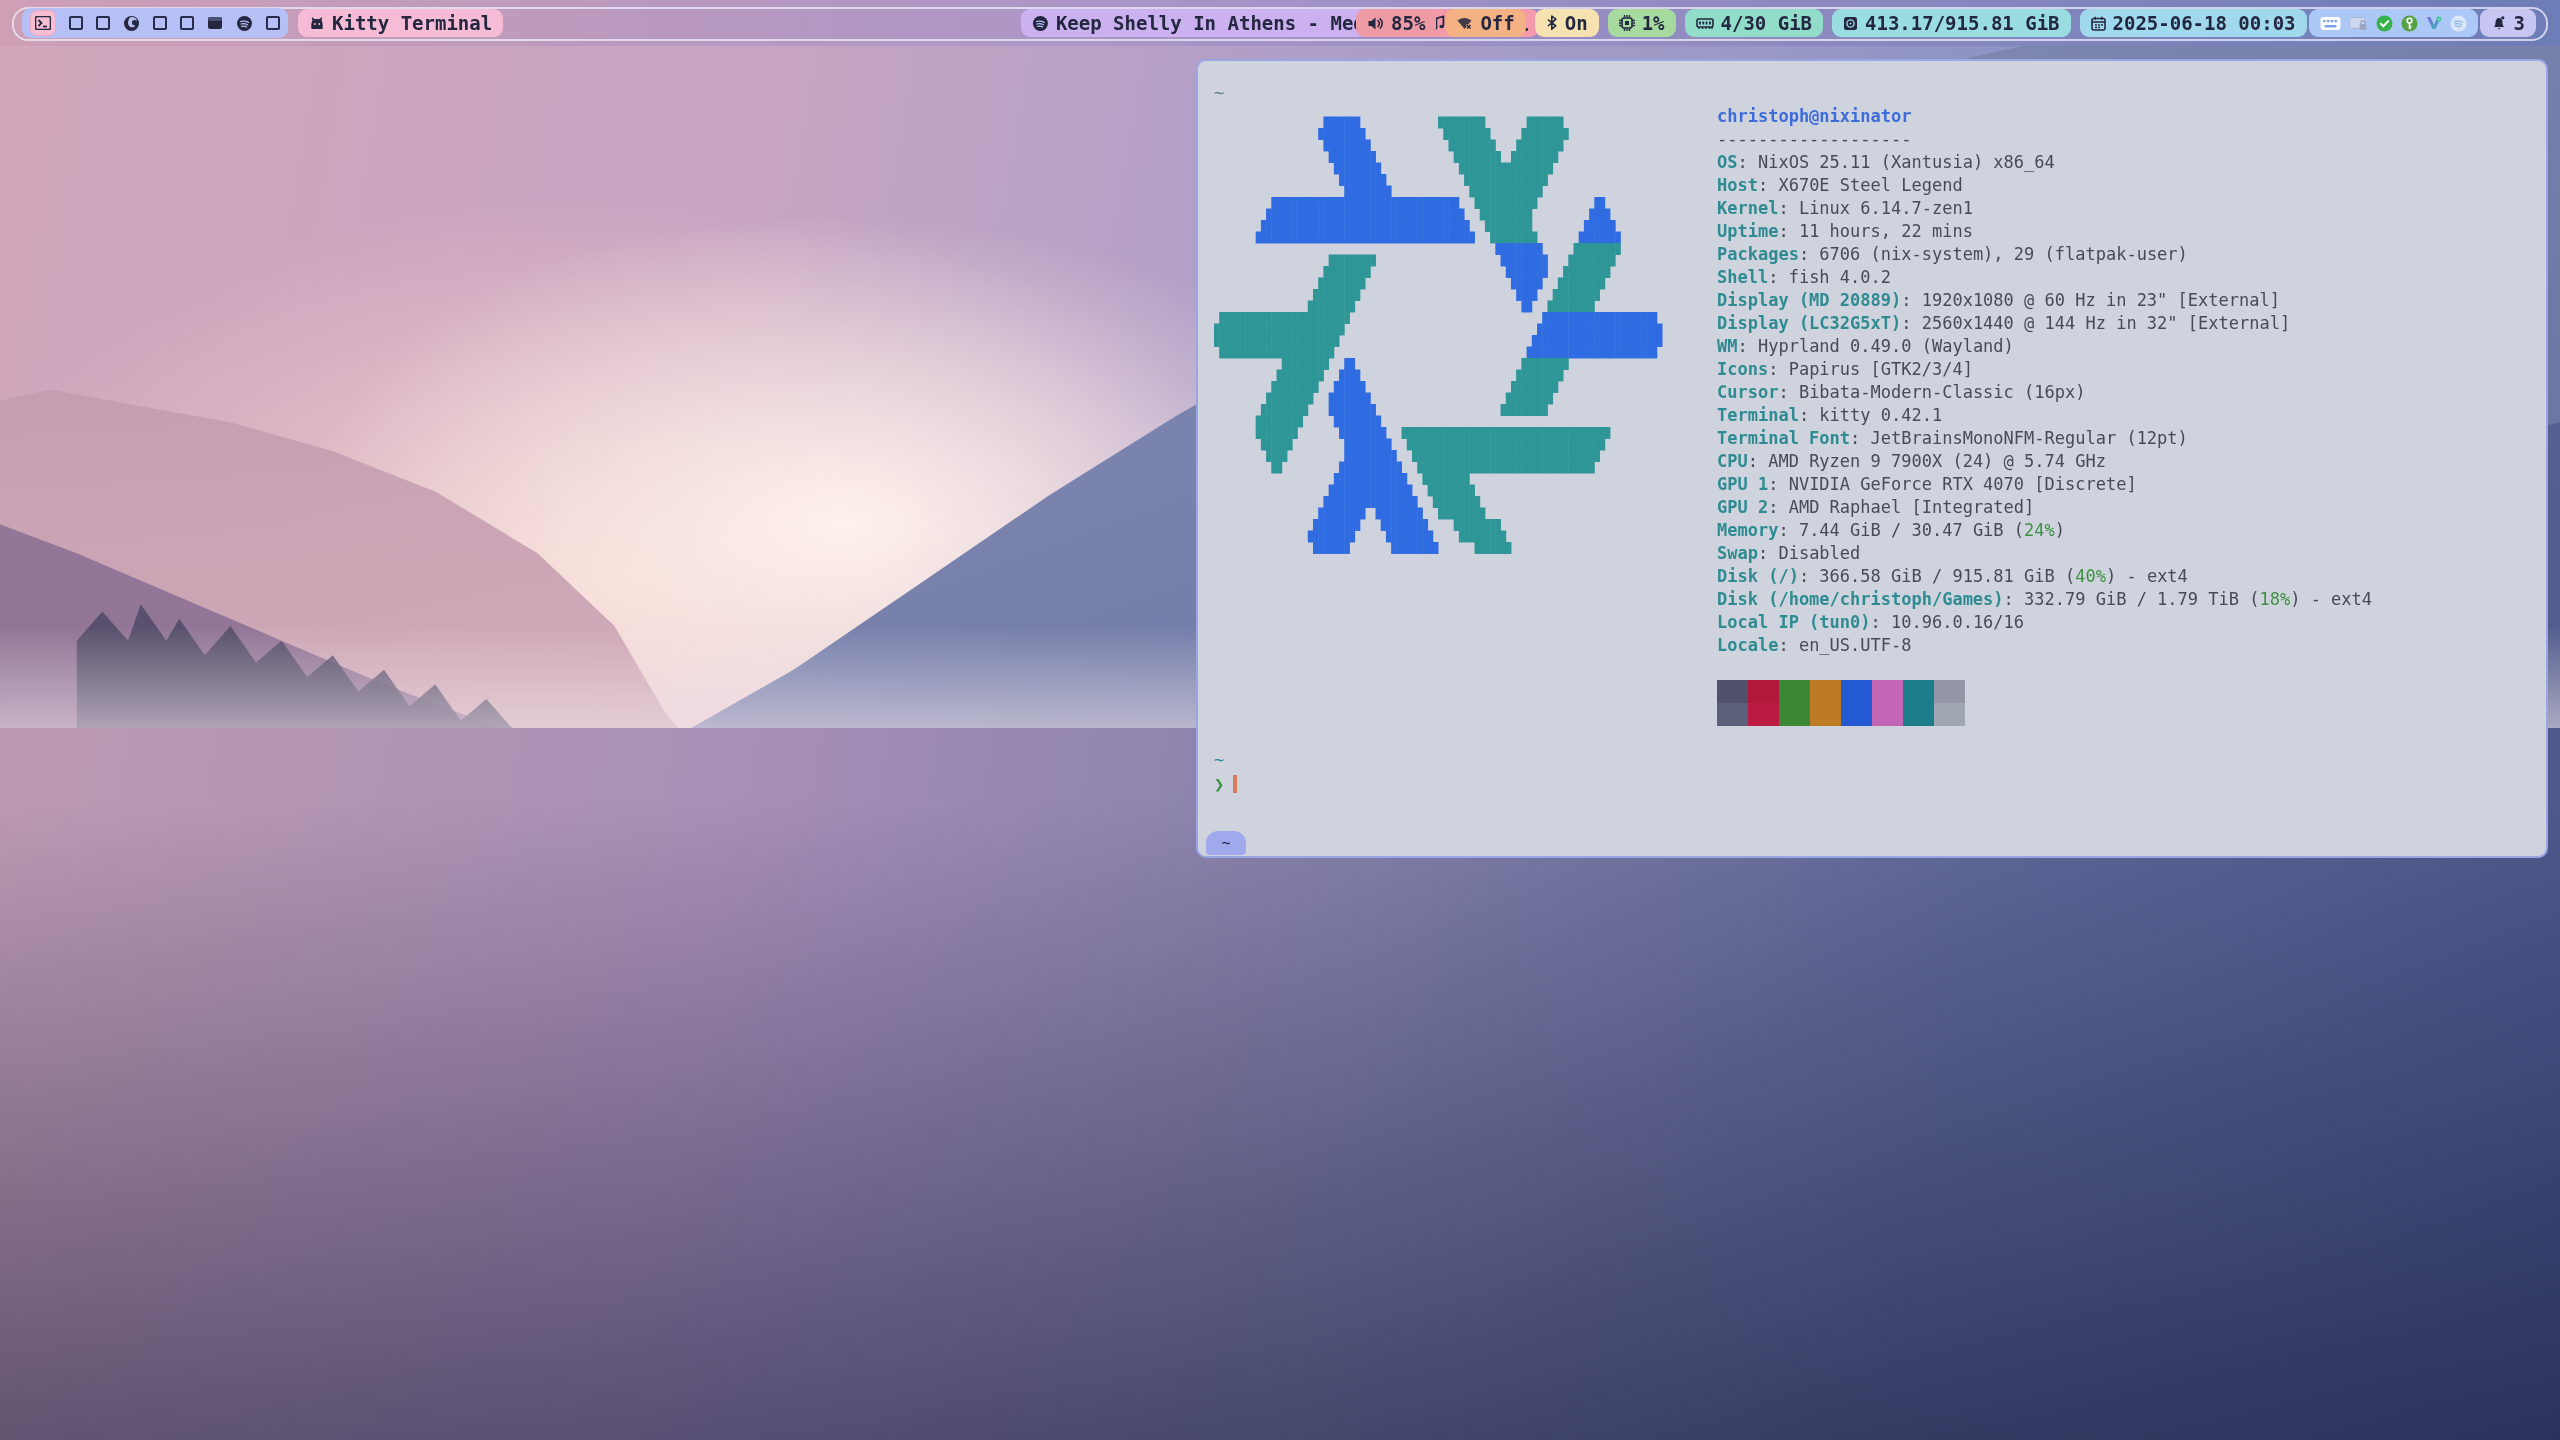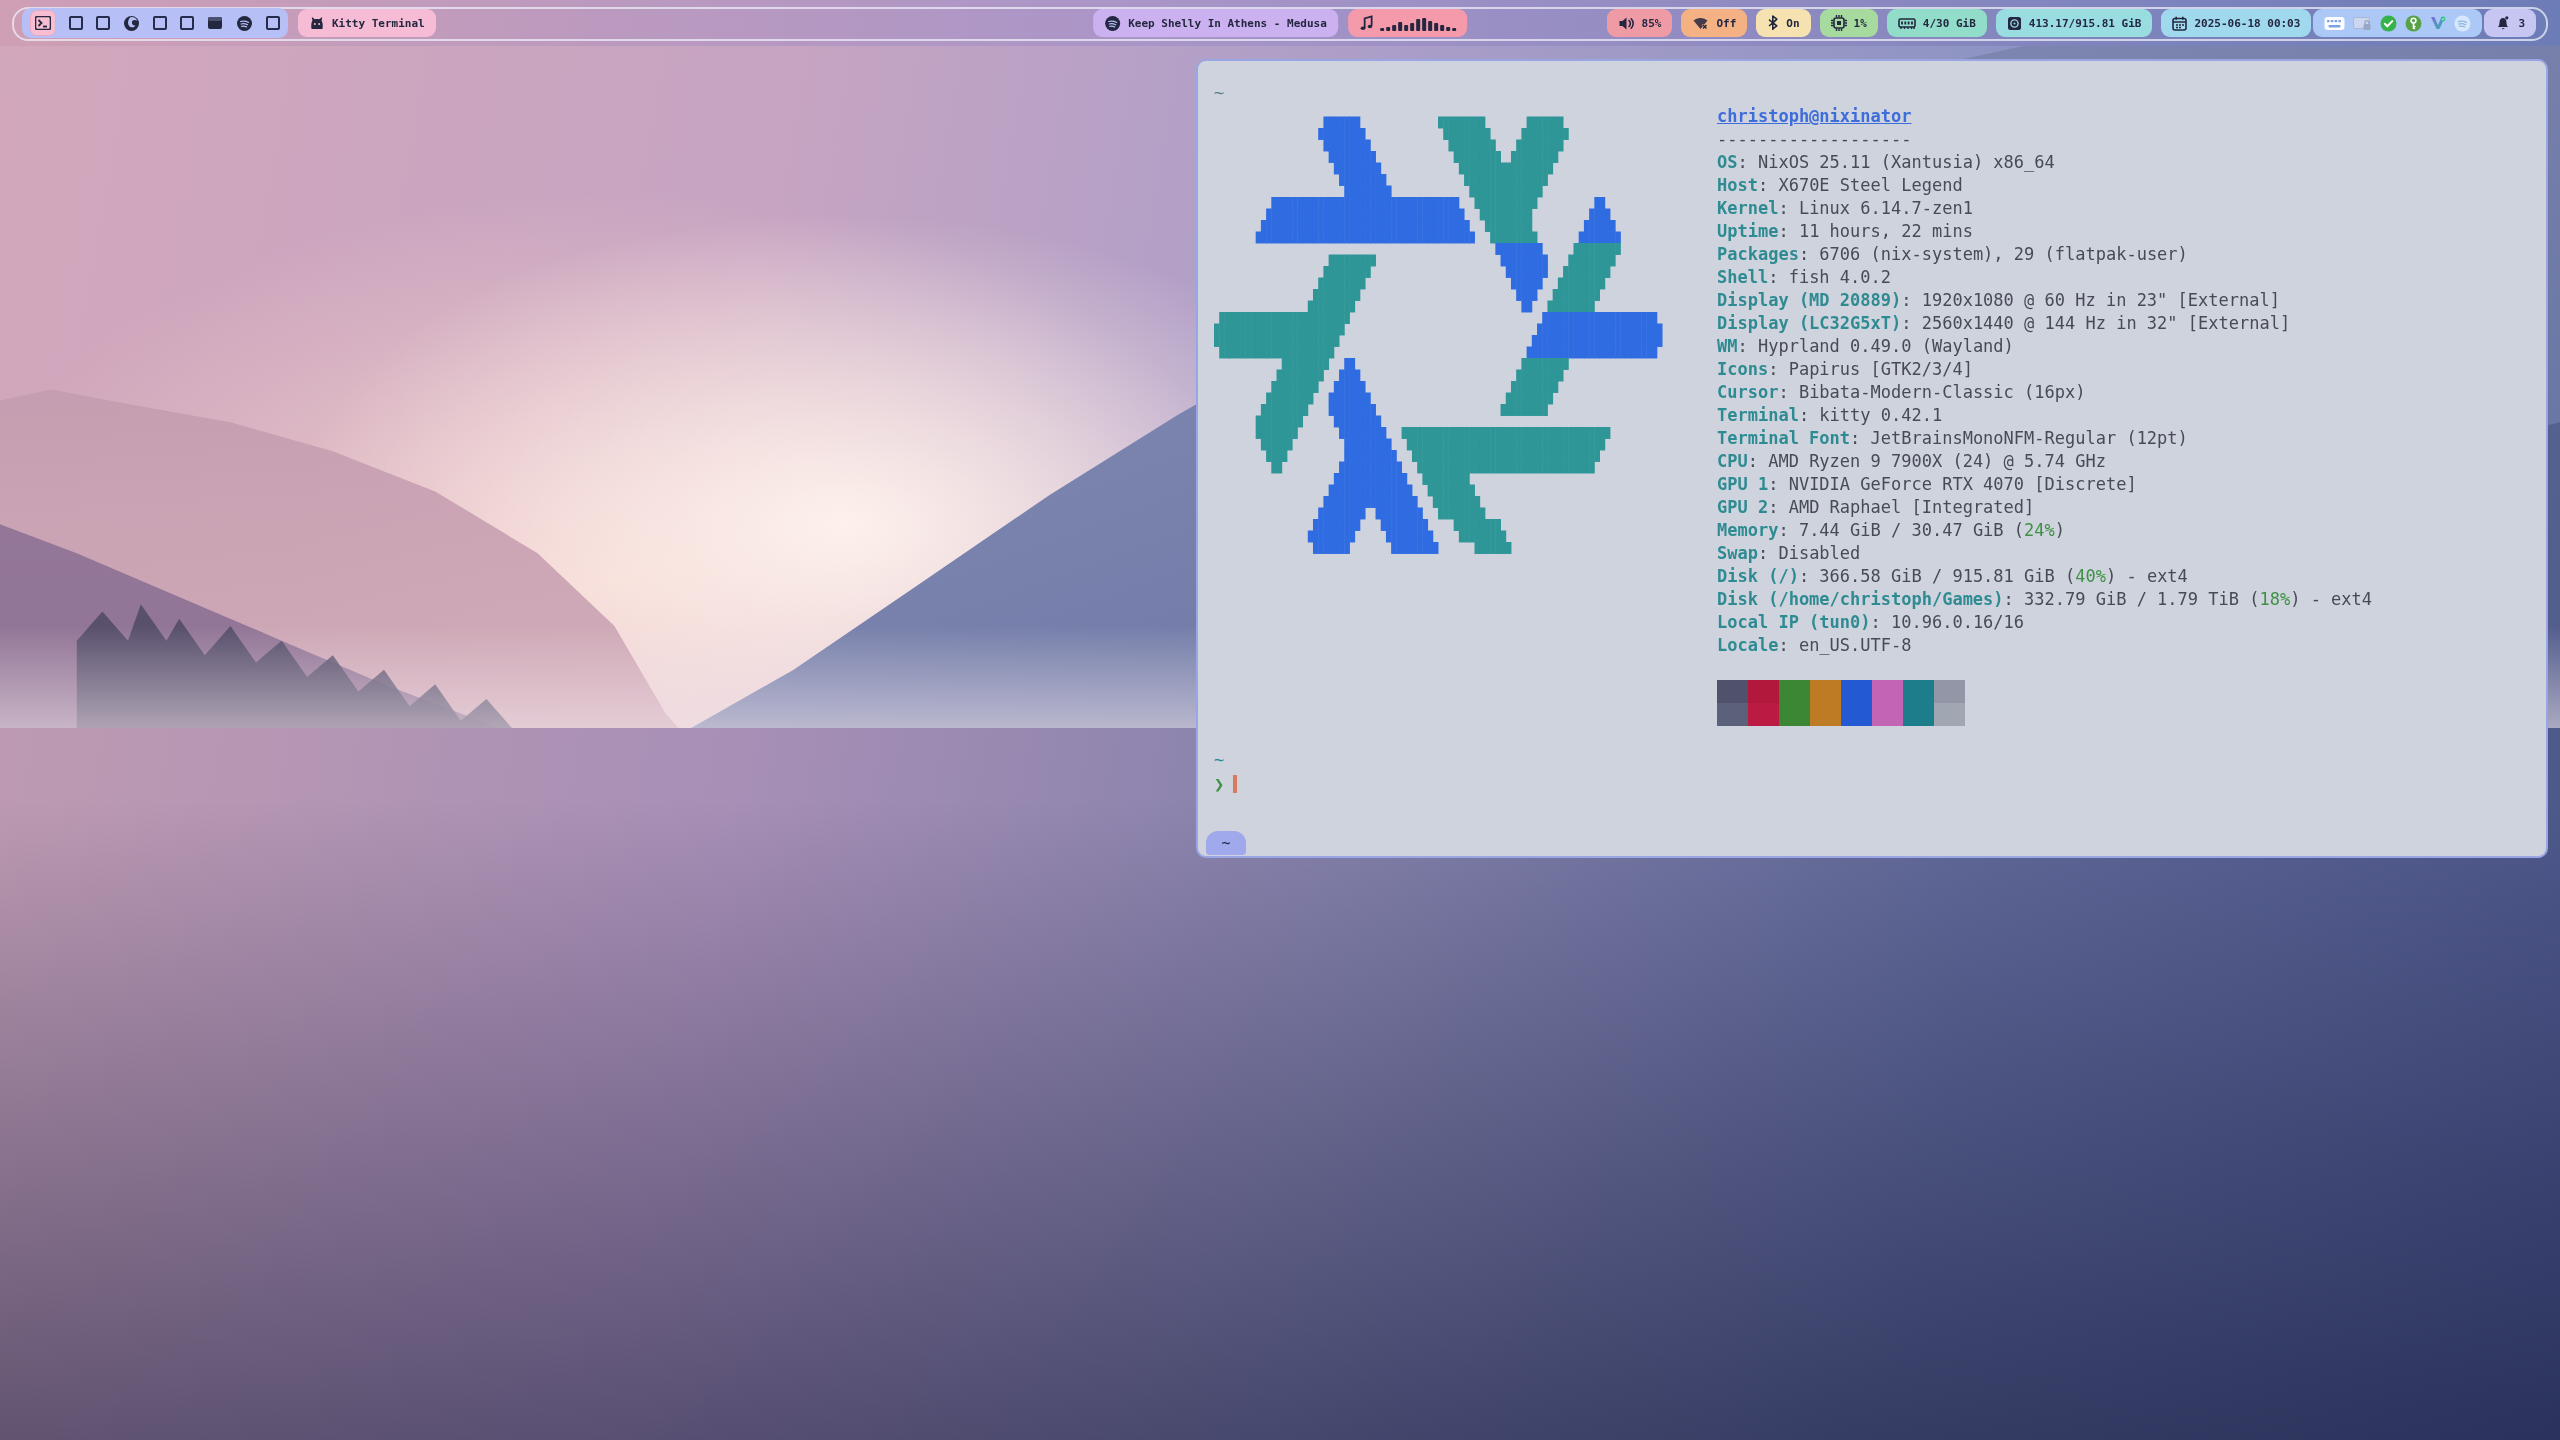--- a/index.html
+++ b/index.html
@@ -31,21 +31,21 @@
   
   .topbar{position:absolute;left:0;top:0;width:2560px;height:46px;z-index:5;
     background:linear-gradient(90deg,rgba(206,158,180,.92),rgba(168,148,200,.92) 45%,rgba(108,124,184,.94));
     display:flex;align-items:center;}
   .topbar::before{content:"";position:absolute;left:12px;right:12px;top:7px;bottom:5px;
     border:2px solid rgba(238,238,250,.75);border-radius:16px;pointer-events:none;}
   .bar-left{display:flex;align-items:center;gap:10px;margin-left:22px;z-index:1;}
   .bar-center{position:absolute;left:50%;transform:translateX(-50%);display:flex;gap:10px;align-items:center;z-index:1;}
   .bar-right{margin-left:auto;display:flex;align-items:center;gap:2px;margin-right:24px;z-index:1;}
   .pill{display:flex;align-items:center;gap:7px;height:28px;padding:0 11px;border-radius:9px;
-    color:#23273f;font-size:11px;font-weight:700;white-space:nowrap;}
+    color:#23273f;font-size:19px;font-weight:700;white-space:nowrap;}
   .ws-pill{background:#b6c0f6;gap:13px;padding:0 8px;height:30px;}
   .ws-active{width:24px;height:24px;border-radius:7px;background:#f7bdd0;border:1px solid #ecaac2;
     display:flex;align-items:center;justify-content:center;}
   .ws-sq{width:10px;height:10px;border:2px solid #272c4c;border-radius:2px;}
   .kitty-pill{background:#f6bcd5;}
   .music-pill{background:#ccb1f1;text-align:center;}
   .viz-pill{background:#f59aab;gap:6px;}
   .viz{display:flex;align-items:flex-end;gap:2px;height:15px;}
   .viz i{display:block;width:4px;background:#23273f;border-radius:1px;}
   .tray-pill{background:#abc8f6;gap:8px;}
@@ -57,21 +57,21 @@
     font-size:17px;line-height:23px;color:#474b56;}
   .term-content{position:absolute;inset:0;padding:21px 10px 30px 16px;overflow:hidden;}
   .tline{white-space:pre;height:23px;}
   .tilde-top{color:#64808f;}
   .tilde-teal{color:#2f8b92;}
   .psym{color:#3e9143;font-weight:700;}
   .cmd{color:#4478e2;}
   .ff{display:flex;gap:45px;align-items:flex-start;}
   .info{white-space:pre;}
   .info .lab{color:#2f8b92;font-weight:700;text-align:right;}
-  .info .ttl{color:#3d6cdb;font-weight:700;text-decoration:underline;}
+  .info .ttl{color:#3d6cdb;font-weight:700;}
   .info .grn{color:#3e9143;}
   .pal span{display:inline-block;width:31px;height:23px;vertical-align:top;}
   .cursor{display:inline-block;width:4px;height:18px;background:#d9795e;transform:translateY(3px);margin-left:9px;}
   .tabbar{position:absolute;left:0;right:0;bottom:0;height:26px;}
   .tab{position:absolute;left:8px;bottom:1px;width:40px;height:24px;background:#9fa9ec;color:#232848;
     border-radius:12px 12px 4px 4px;font-size:15px;display:flex;align-items:center;justify-content:center;}
 </style>
 </head>
 <body>
 

